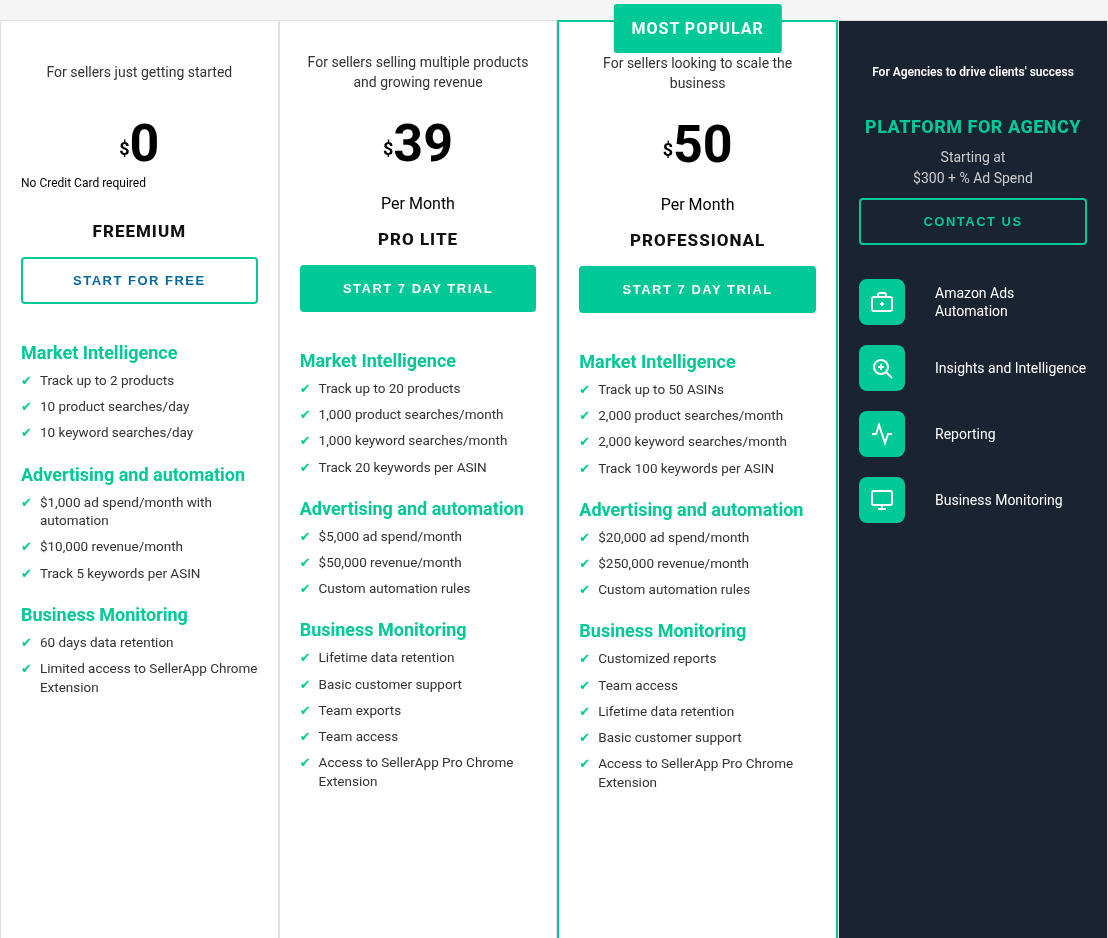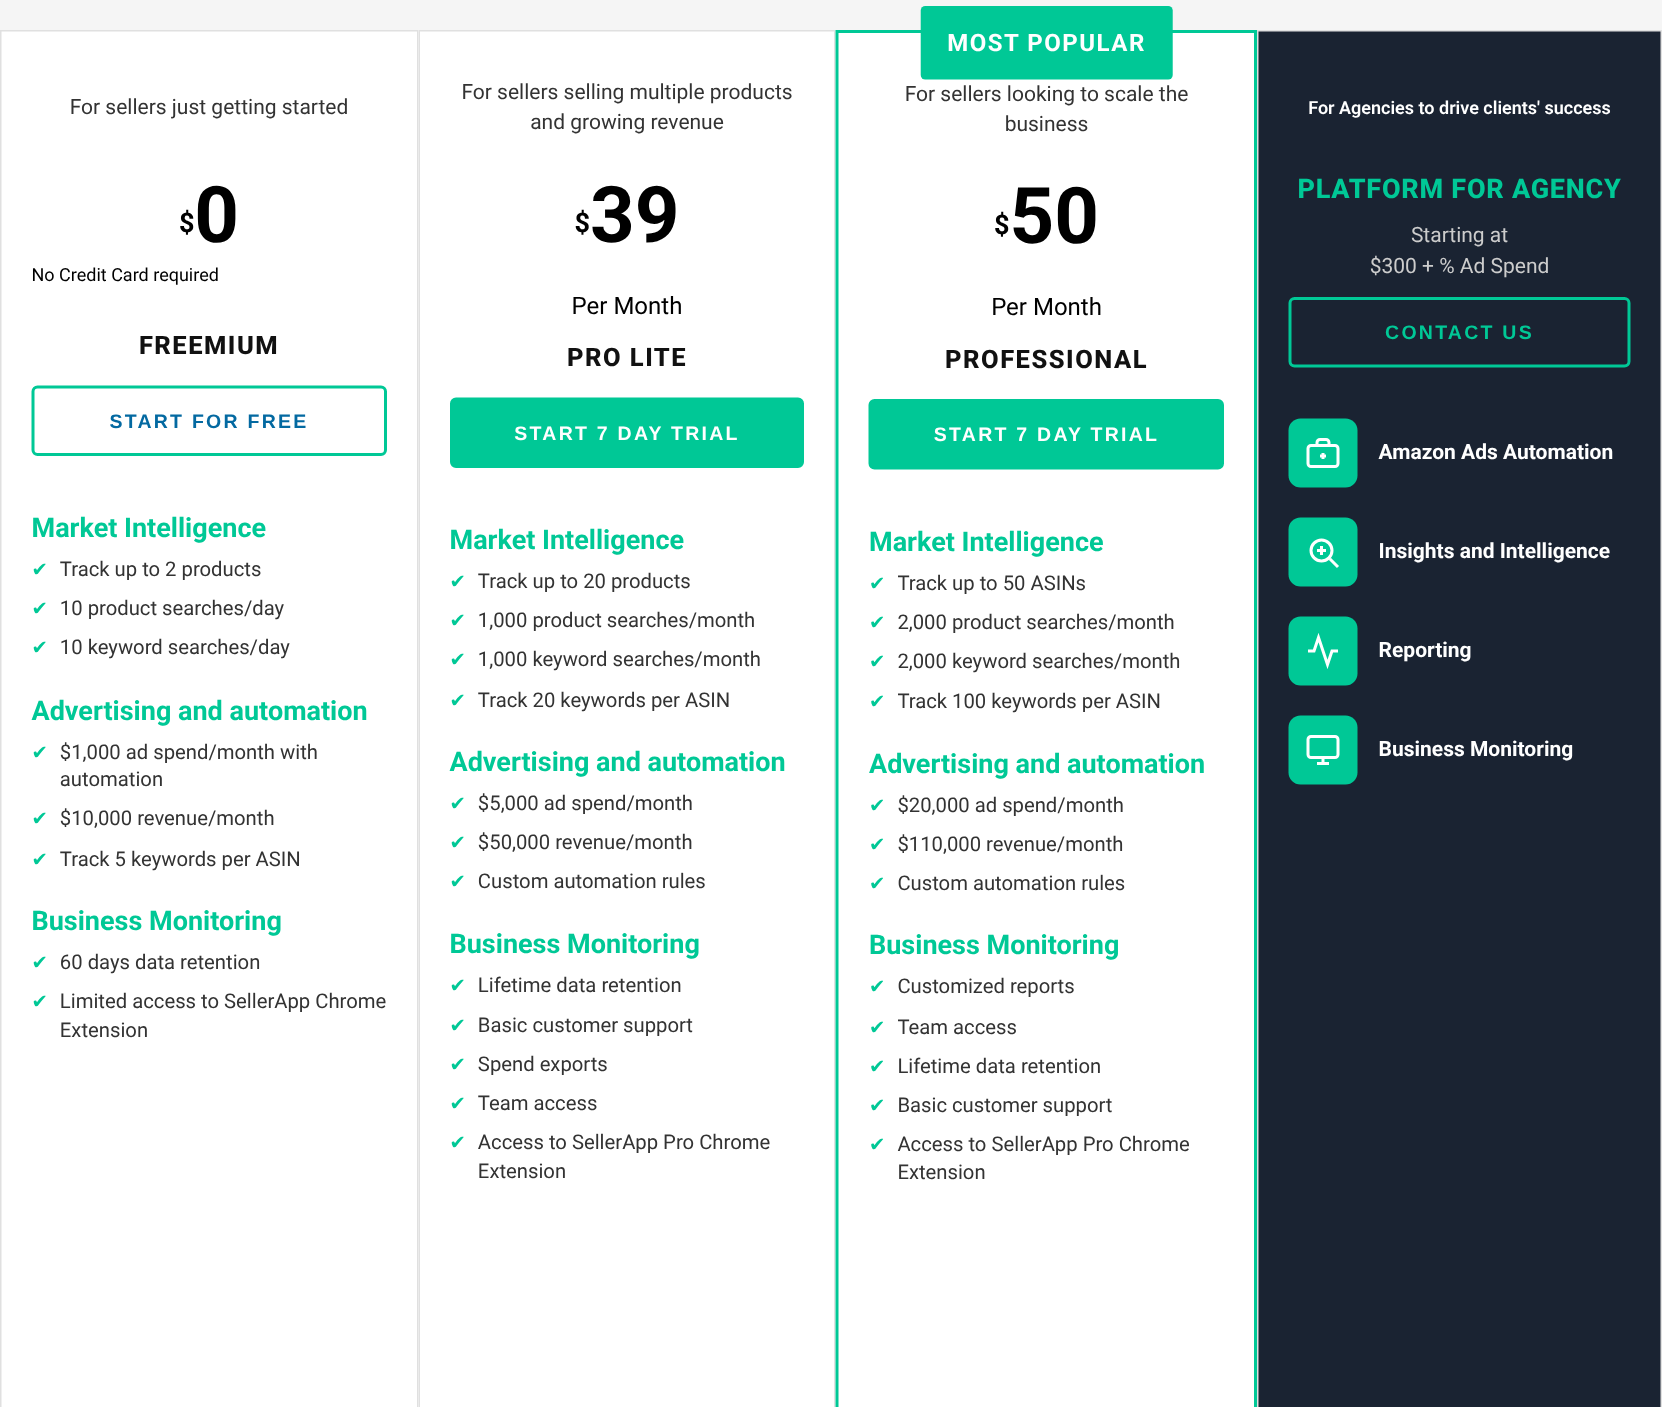--- a/index.html
+++ b/index.html
@@ -179,22 +179,23 @@
     .agency-icon-box svg {
       width: 24px;
       height: 24px;
       fill: none;
       stroke: #fff;
       stroke-width: 2;
     }
     .agency-feature-text {
       color: #fff;
       font-size: 14px;
-      font-weight: 700;
+      font-weight: 400;
       line-height: 1.3;
+      margin-left: 16px;
     }
     .agency-features-area {
       margin-top: 10px;
     }
   </style>
 </head>
 <body>
 
 <div class="pricing-wrapper">
 
@@ -284,21 +285,21 @@
       <div class="feature-item">
         <span class="check-icon">✔</span>
         <span>Lifetime data retention</span>
       </div>
       <div class="feature-item">
         <span class="check-icon">✔</span>
         <span>Basic customer support</span>
       </div>
       <div class="feature-item">
         <span class="check-icon">✔</span>
-        <span>Spend exports</span>
+        <span>Team exports</span>
       </div>
       <div class="feature-item">
         <span class="check-icon">✔</span>
         <span>Team access</span>
       </div>
       <div class="feature-item">
         <span class="check-icon">✔</span>
         <span>Access to SellerApp Pro Chrome Extension</span>
       </div>
     </div>
@@ -328,21 +329,21 @@
         <span class="check-icon">✔</span>
         <span>Track 100 keywords per ASIN</span>
       </div>
       <div class="section-label">Advertising and automation</div>
       <div class="feature-item">
         <span class="check-icon">✔</span>
         <span>$20,000 ad spend/month</span>
       </div>
       <div class="feature-item">
         <span class="check-icon">✔</span>
-        <span>$110,000 revenue/month</span>
+        <span>$250,000 revenue/month</span>
       </div>
       <div class="feature-item">
         <span class="check-icon">✔</span>
         <span>Custom automation rules</span>
       </div>
       <div class="section-label">Business Monitoring</div>
       <div class="feature-item">
         <span class="check-icon">✔</span>
         <span>Customized reports</span>
       </div>

